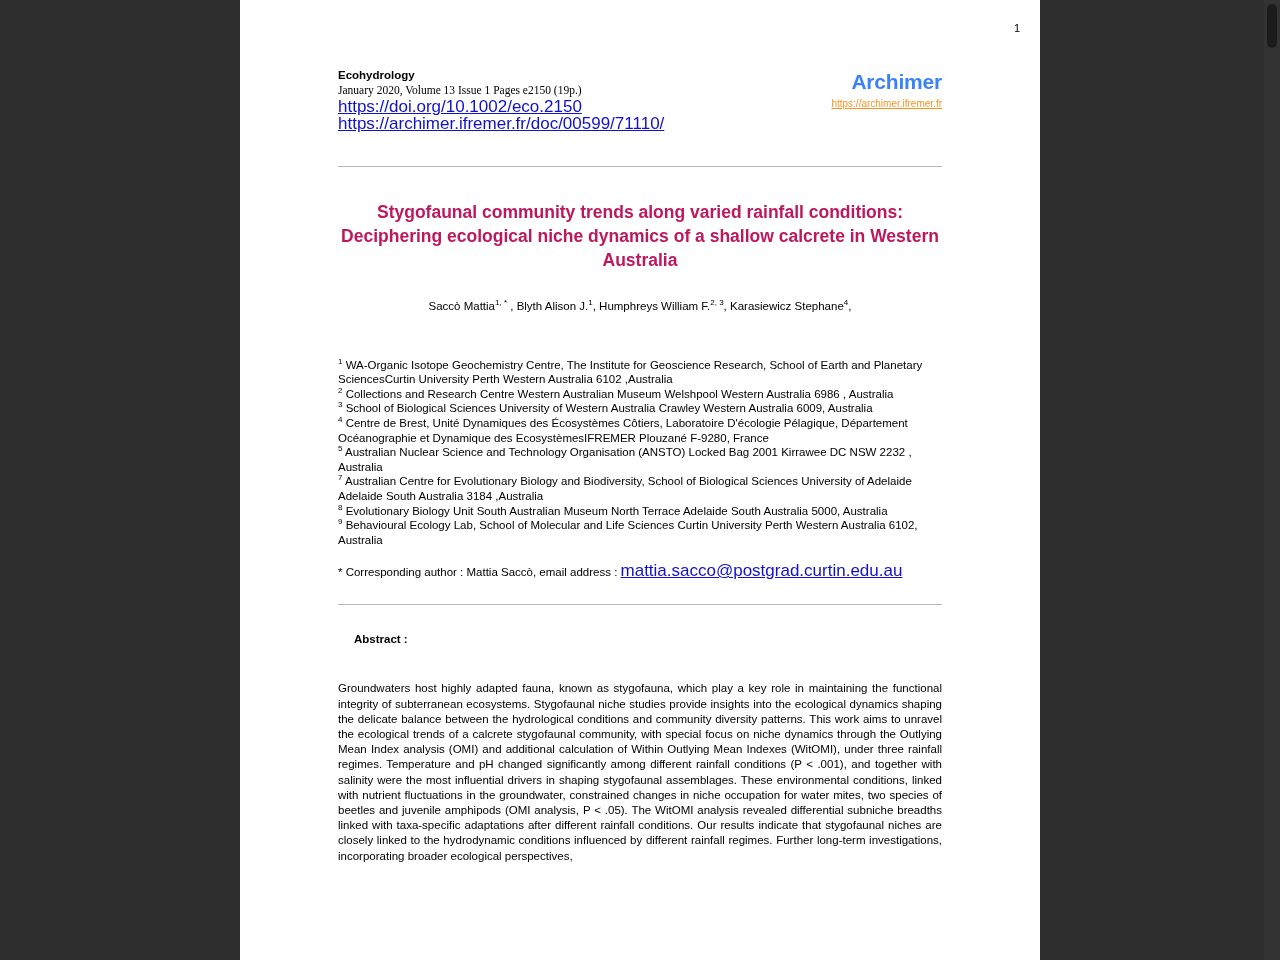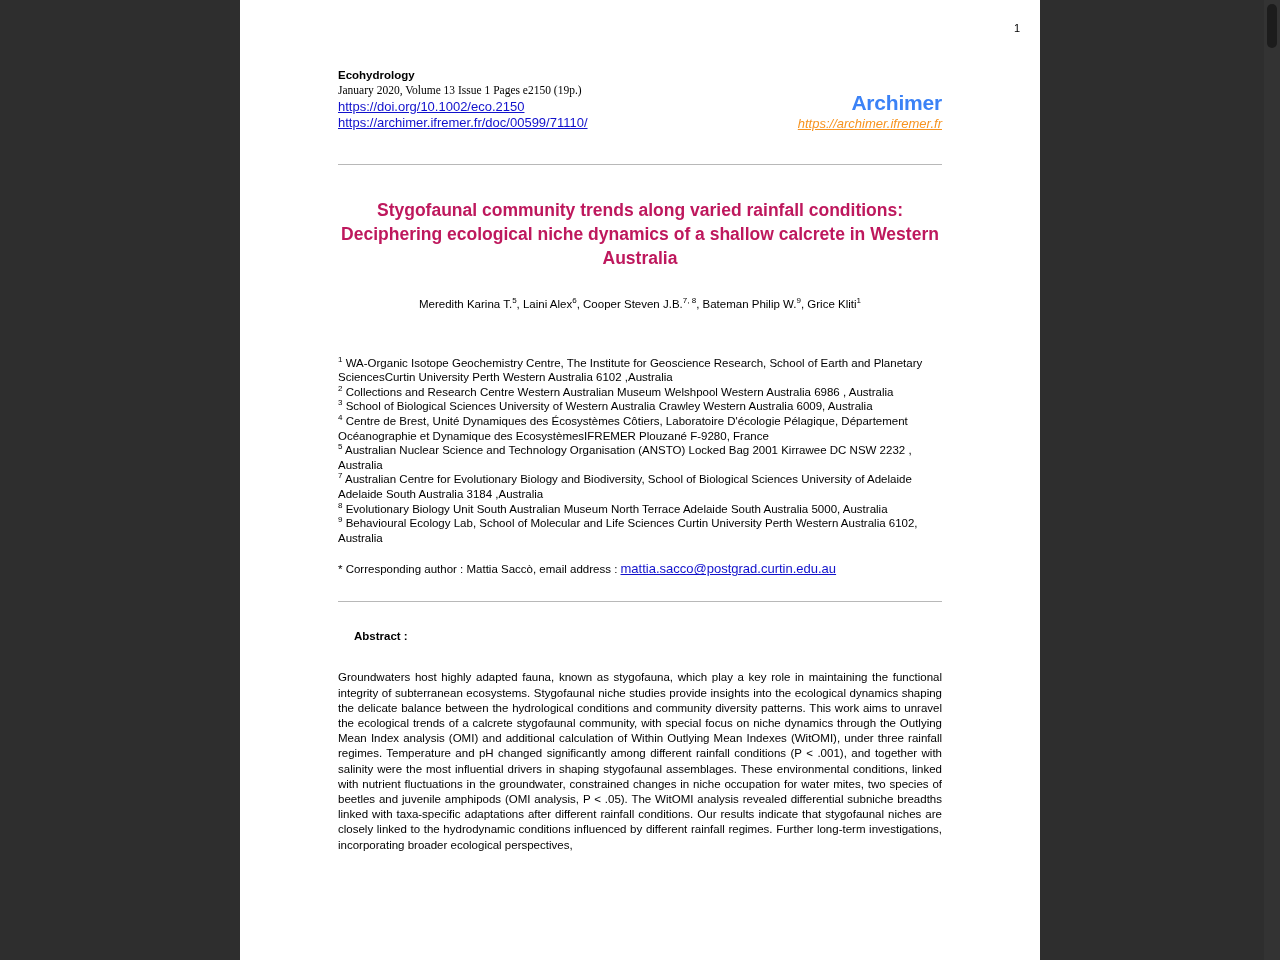--- a/index.html
+++ b/index.html
@@ -63,58 +63,57 @@
     position: absolute;
     left: 98px;
     top: 68px;
     width: 604px;
   }
 
   
   .masthead {
     display: flex;
     justify-content: space-between;
-    align-items: flex-end;
+    align-items: flex-start;
   }
   .masthead-left {
     font-size: 11.5px;
     line-height: 15.4px;
     color: #000;
   }
   .journal-name {
     font-weight: bold;
     font-size: 11.5px;
   }
   .journal-issue { font-size: 11.5px; font-family: Liberation Serif, serif; }
 
   a.doc-link,
   a.email-link {
     color: #1111cc;
     text-decoration: underline;
-    font-size: 13px;
+    font-size: 17px;
     margin-top: 33px;
   }
   .masthead-right {
     text-align: right;
     padding-top: 3px;
   }
   .archimer-logo {
     font-size: 21px;
     font-weight: bold;
     color: #3b82f6;
     letter-spacing: -0.2px;
     line-height: 22px;
   }
   a.archimer-link {
-    font-size: 13px;
+    font-size: 10px;
     color: #f7931e;
     text-decoration: underline;
     line-height: 15px;
     display: inline-block;
-    font-style: italic;
   }
 
   hr.rule {
     border: none;
     border-top: 1px solid #b8b8b8;
     margin: 0;
   }
   #rule-top { margin-top: 32px; }
   #rule-bottom { margin-top: 24px; }
 
@@ -156,21 +155,21 @@
 
   
   .abstract-heading {
     margin-top: 28px;
     font-size: 11.5px;
     font-weight: bold;
     color: #000;
     margin-left: 16px;
   }
   .abstract-body {
-    margin-top: 28px;
+    margin-top: 36px;
     font-size: 11.5px;
     line-height: 15.2px;
     text-align: justify;
     color: #000;
   }
 </style>
 </head>
 <body>
 
 <div id="viewer">
@@ -193,25 +192,24 @@
           <a class="archimer-link" href="#">https://archimer.ifremer.fr</a>
         </div>
       </div>
 
       <hr class="rule" id="rule-top">
 
       <h1 class="paper-title">Stygofaunal community trends along varied rainfall conditions: Deciphering ecological niche dynamics of a shallow calcrete in Western Australia</h1>
 
       <div class="authors">
         <div>
-          <span>Meredith Karina T.</span><sup>5</sup>,
-          <span>Laini Alex</span><sup>6</sup>,
-          <span>Cooper Steven J.B.</span><sup>7, 8</sup>,
-          <span>Bateman Philip W.</span><sup>9</sup>,
-          <span>Grice Kliti</span><sup>1</sup>
+          <span>Saccò Mattia</span><sup>1, *</sup> ,
+          <span>Blyth Alison J.</span><sup>1</sup>,
+          <span>Humphreys William F.</span><sup>2, 3</sup>,
+          <span>Karasiewicz Stephane</span><sup>4</sup>,
         </div>
       </div>
 
       <div class="affiliations">
         <p class="affiliation"><sup>1</sup> <span>WA-Organic Isotope Geochemistry Centre, The Institute for Geoscience Research, School of Earth and Planetary SciencesCurtin University Perth Western Australia 6102 ,Australia</span></p>
         <p class="affiliation"><sup>2</sup> <span>Collections and Research Centre Western Australian Museum Welshpool Western Australia 6986 , Australia</span></p>
         <p class="affiliation"><sup>3</sup> <span>School of Biological Sciences University of Western Australia Crawley Western Australia 6009, Australia</span></p>
         <p class="affiliation"><sup>4</sup> <span>Centre de Brest, Unité Dynamiques des Écosystèmes Côtiers, Laboratoire D'écologie Pélagique, Département Océanographie et Dynamique des EcosystèmesIFREMER Plouzané F-9280, France</span></p>
         <p class="affiliation"><sup>5</sup> <span>Australian Nuclear Science and Technology Organisation (ANSTO) Locked Bag 2001 Kirrawee DC NSW 2232 , Australia</span></p>
         <p class="affiliation"><sup>7</sup> <span>Australian Centre for Evolutionary Biology and Biodiversity, School of Biological Sciences University of Adelaide Adelaide South Australia 3184 ,Australia</span></p>

